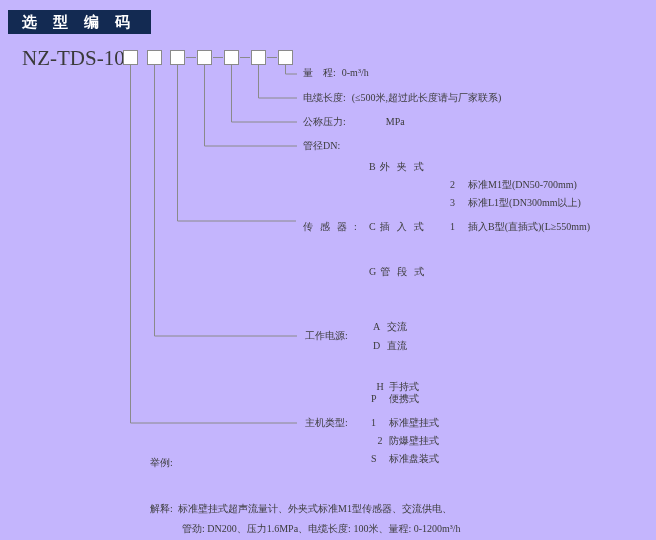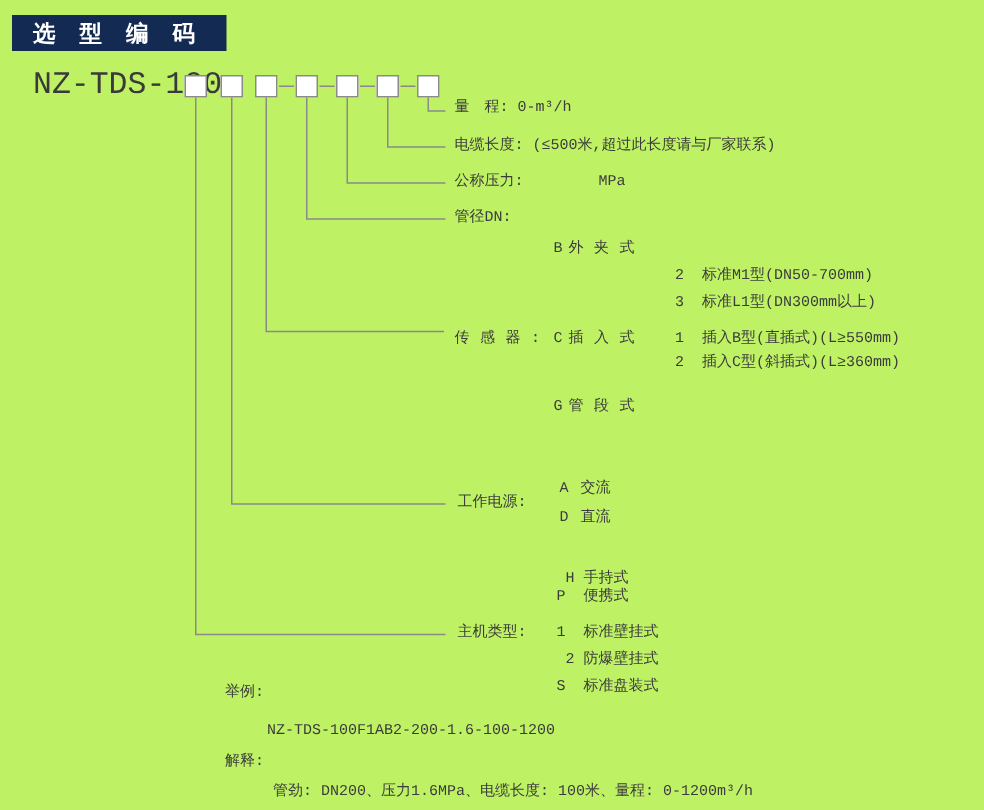--- a/index.html
+++ b/index.html
@@ -1,18 +1,18 @@
 <!DOCTYPE html>
 <html><head>
 <meta charset="utf-8">
 <style>
   html,body { margin:0; padding:0; background:#ffffff; }
   #page {
-    position:relative; width:656px; height:540px; background:#bef264;
-    font-family:Liberation Mono, monospace;
+    position:relative; width:656px; height:540px; background:#c4b5fd;
+    font-family:Liberation Serif, serif;
     color:#3c3c3c; overflow:hidden;
   }
   
   .title-band {
     position:absolute; left:8px; top:10px; width:143px; height:24px;
     background:#132a52; display:flex; align-items:center;
   }
   .title-band span {
     color:#ffffff; font-size:15px; font-weight:bold;
     letter-spacing:16px; padding-left:14px; white-space:nowrap;
@@ -29,21 +29,21 @@
   .code-dash { position:absolute; top:57px; height:0; border-top:1px solid #8a8a8a; width:10px; }
   
   .connectors { position:absolute; left:0; top:0; }
   .connectors polyline { fill:none; stroke:#8a8a8a; stroke-width:1; }
   
   .row { position:absolute; font-size:10px; line-height:14px; white-space:nowrap; color:#3c3c3c; }
   .spread { letter-spacing:7px; }
   .opt-name { margin-left:4px; letter-spacing:7px; }
   .num { display:inline-block; width:18px; }
   .val-gap { margin-left:6px; }
-  .val-gap-wide { margin-left:50px; }
+  .val-gap-wide { margin-left:40px; }
   
   .pos-range    { left:303px; top:66px; }
   .pos-cable    { left:303px; top:91px; }
   .pos-pressure { left:303px; top:115px; }
   .pos-diameter { left:303px; top:139px; }
   .pos-sensor   { left:303px; top:220px; }
   .pos-power    { left:305px; top:329px; }
   .pos-host     { left:305px; top:416px; }
   
   .pos-clamp    { left:369px; top:160px; }
@@ -133,23 +133,20 @@
   </div>
   <div class="row pos-clamp-s3">
     <span class="num">3</span><span>标准L1型(DN300mm以上)</span>
   </div>
   <div class="row pos-insert">
     <span>C</span><span class="opt-name">插入式</span>
   </div>
   <div class="row pos-insert-s1">
     <span class="num">1</span><span>插入B型(直插式)(L≥550mm)</span>
   </div>
-  <div class="row pos-insert-s2">
-    <span class="num">2</span><span>插入C型(斜插式)(L≥360mm)</span>
-  </div>
   <div class="row pos-pipe">
     <span>G</span><span class="opt-name">管段式</span>
   </div>
 
   <div class="row pos-power-a">
     <span class="num" style="width:14px">A</span><span>交流</span>
   </div>
   <div class="row pos-power-d">
     <span class="num" style="width:14px">D</span><span>直流</span>
   </div>
@@ -164,17 +161,17 @@
     <span class="num">1</span><span>标准壁挂式</span>
   </div>
   <div class="row pos-host-2">
     <span class="num">2</span><span>防爆壁挂式</span>
   </div>
   <div class="row pos-host-s">
     <span class="num">S</span><span>标准盘装式</span>
   </div>
 
   <div class="row pos-example-label">举例:</div>
-  <div class="row pos-example-code">NZ-TDS-100F1AB2-200-1.6-100-1200</div>
   <div class="row pos-explain-label">解释:</div>
+  <div class="row pos-explain-1">标准壁挂式超声流量计、外夹式标准M1型传感器、交流供电、</div>
   <div class="row pos-explain-2">管劲: DN200、压力1.6MPa、电缆长度: 100米、量程: 0-1200m³/h</div>
 
 </div>
 
 </body></html>

